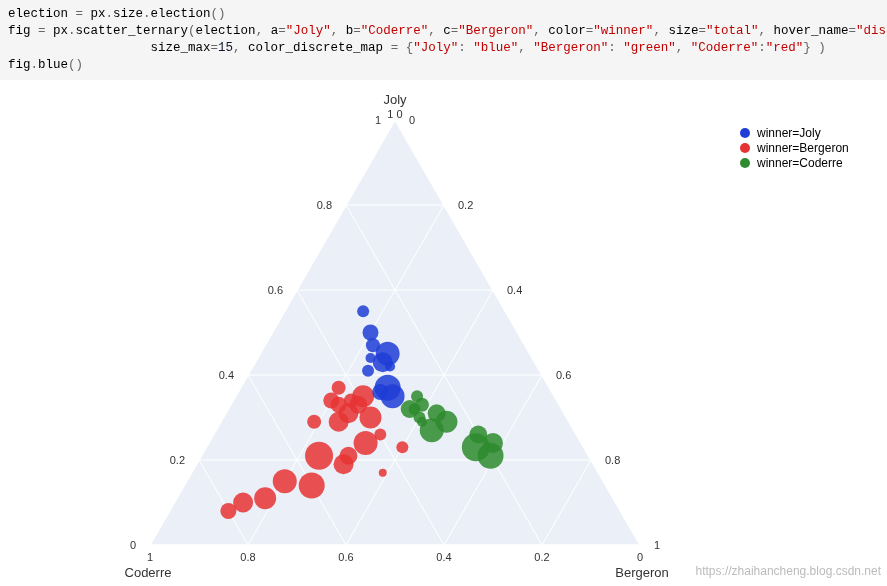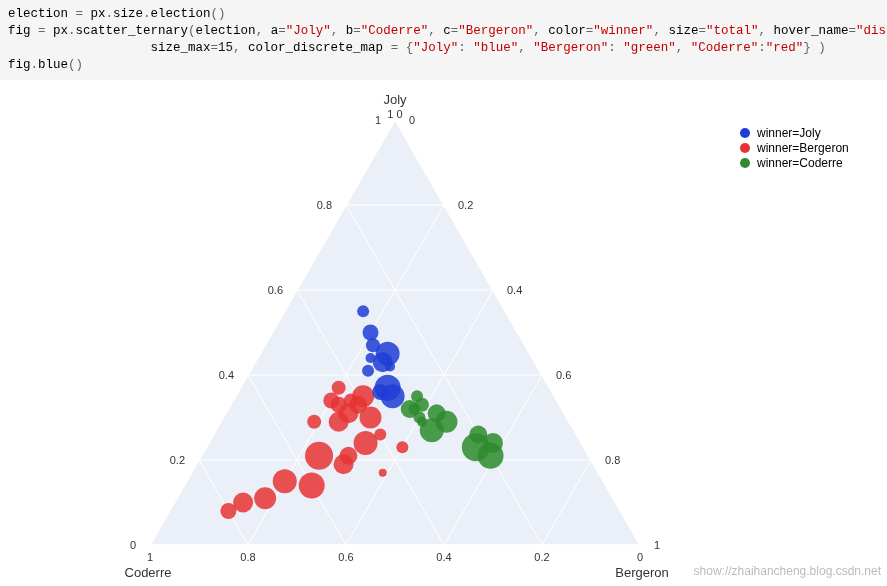--- a/index.html
+++ b/index.html
@@ -116,14 +116,14 @@
       </div>
   <div class="legend-row">
         <span class="legend-dot" style="background:#e63232"></span>
         <span>winner=Bergeron</span>
       </div>
   <div class="legend-row">
         <span class="legend-dot" style="background:#2e8b2e"></span>
         <span>winner=Coderre</span>
       </div>
 </div>
-<div class="watermark">show://zhaihancheng.blog.csdn.net</div>
+<div class="watermark">https://zhaihancheng.blog.csdn.net</div>
 </div>
 
 </body></html>

